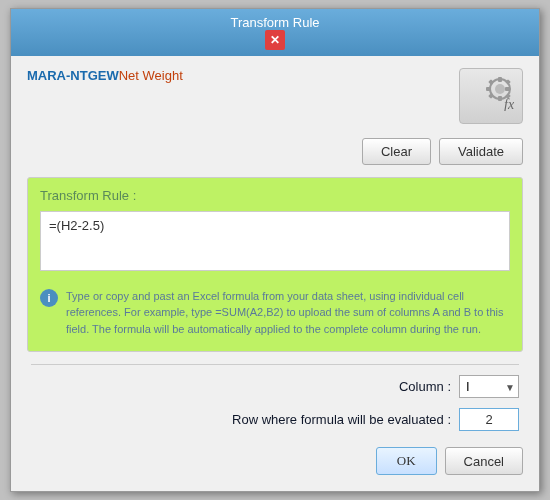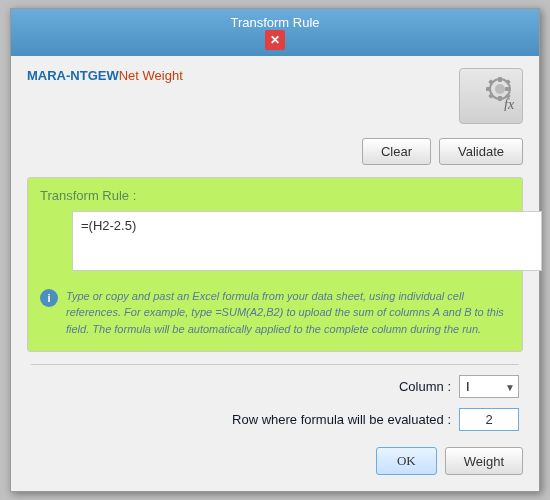--- a/index.html
+++ b/index.html
@@ -134,21 +134,20 @@
       width: 100%;
       border: 1px solid #ccc;
       background: white;
       padding: 6px 8px;
       font-size: 13px;
       font-family: inherit;
       min-height: 60px;
       resize: none;
       color: #333;
       outline: none;
-      margin-left: 32px;
     }
 
     .info-box {
       display: flex;
       align-items: flex-start;
       gap: 8px;
       margin-top: 10px;
       padding: 4px 0;
     }
 
@@ -163,21 +162,20 @@
       color: white;
       font-size: 11px;
       font-weight: bold;
       flex-shrink: 0;
       margin-top: 1px;
     }
 
     .info-text {
       font-size: 11px;
       color: #5a7a9a;
-      font-style: italic;
       line-height: 1.5;
     }
 
     .separator {
       border: none;
       border-top: 1px solid #ccc;
       margin: 12px 0 10px;
     }
 
     .add-section-label {
@@ -334,16 +332,16 @@
       </div>
 
       <div class="form-row">
         <span class="form-row-label">Row where formula will be evaluated :</span>
         <input class="row-input" type="text" value="2" style="">
       </div>
     </div>
 
     <div class="bottom-buttons">
       <button class="ok-btn">OK</button>
-      <button class="btn">Weight</button>
+      <button class="btn">Cancel</button>
     </div>
   </div>
 </div>
 
 </body></html>

